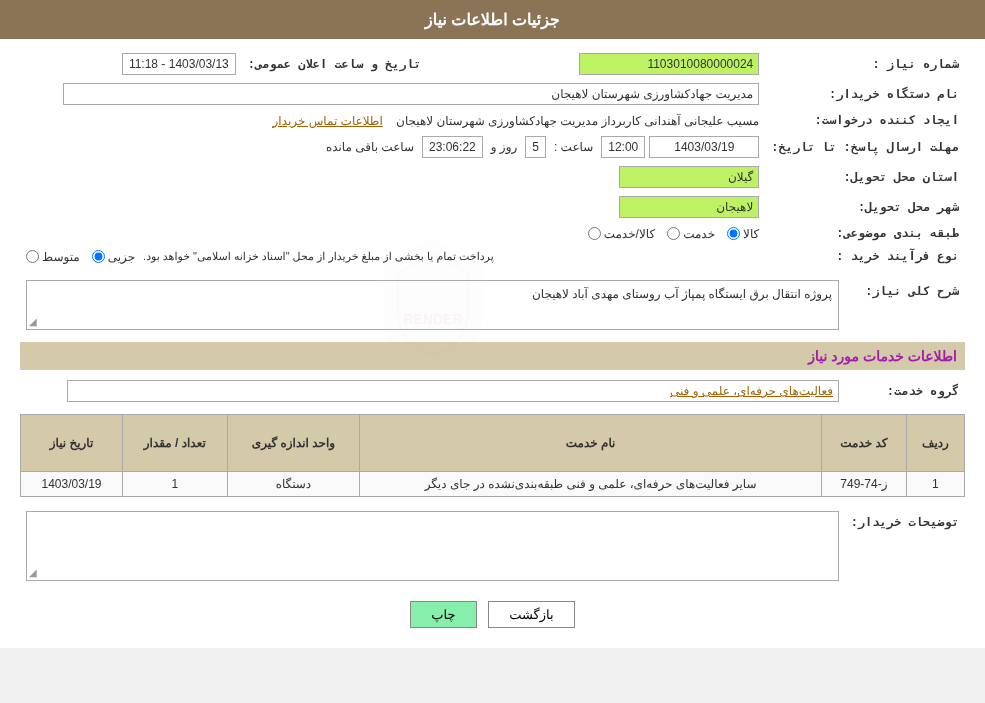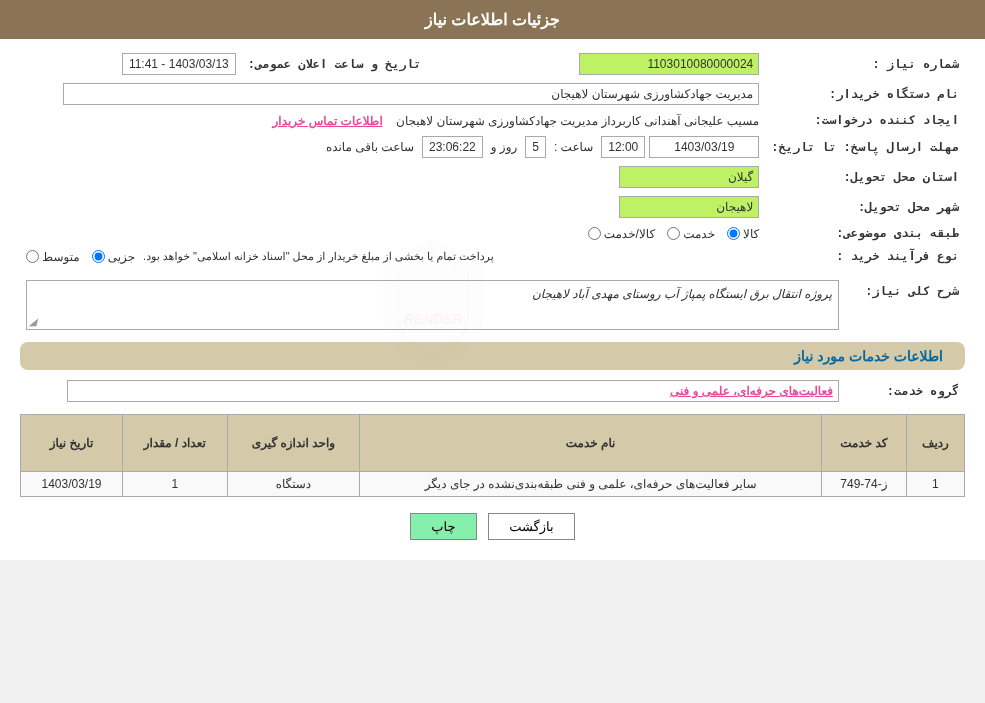--- a/index.html
+++ b/index.html
@@ -67,33 +67,31 @@
     .date-box {
       border: 1px solid #aaa;
       background: #fff;
       padding: 3px 6px;
       display: inline-block;
       min-width: 110px;
       text-align: center;
     }
     .section-header {
       background: #d4c9a8;
-      color: #0369a1;
+      color: #a21caf;
       font-weight: bold;
       font-size: 14px;
-      padding: 6px 22px;
+      padding: 6px 8px;
       margin: 8px 0 6px 0;
       text-align: right;
-      border-radius: 8px;
     }
     .link-blue {
-      color: #ec4899;
+      color: #a16207;
       text-decoration: underline;
       cursor: pointer;
-      font-weight: bold;
     }
     .inline-row {
       display: flex;
       align-items: center;
       gap: 4px;
       flex-direction: row-reverse;
     }
     .small-box {
       border: 1px solid #aaa;
       background: #fff;
@@ -179,21 +177,20 @@
       color: #999;
       position: absolute;
       bottom: 2px;
       left: 2px;
     }
     .row-zebra {
       background: #f9f9f9;
     }
     .needs-section {
       position: relative;
-      font-style: italic;
     }
   </style>
 </head>
 <body>
 
 <div class="page-wrapper">
 
   <div class="header-bar">
     <span>جزئیات اطلاعات نیاز</span>
   </div>
@@ -205,21 +202,21 @@
           <tr>
         <td class="label-cell">شماره نیاز :</td>
         <td class="value-cell">
           <div class="input-box">
             <span>1103010080000024</span>
           </div>
         </td>
         <td class="label-cell" style="width:150px;">تاریخ و ساعت اعلان عمومی:</td>
         <td class="value-cell">
           <div class="date-box">
-            <span>1403/03/13 - 11:41</span>
+            <span>1403/03/13 - 11:18</span>
           </div>
         </td>
       </tr>
       <tr>
         <td class="label-cell">نام دستگاه خریدار:</td>
         <td class="value-cell" colspan="3">
           <div class="input-box-wide">
             <span>مدیریت جهادکشاورزی شهرستان لاهیجان</span>
           </div>
         </td>
@@ -363,20 +360,33 @@
           <td>1</td>
           <td>ز-74-749</td>
           <td>سایر فعالیت‌های حرفه‌ای، علمی و فنی طبقه‌بندی‌نشده در جای دیگر</td>
           <td>دستگاه</td>
           <td>1</td>
           <td>1403/03/19</td>
         </tr>
       </tbody>
     </table>
 
+    <table class="info-table" style="margin-top:10px;">
+      <tbody>
+          <tr>
+        <td class="label-cell" style="vertical-align:top; padding-top:8px; width:100px;">توضیحات خریدار:</td>
+        <td>
+          <div class="buyer-desc-box">
+            <span></span>
+            <div class="resize-handle">◢</div>
+          </div>
+        </td>
+      </tr>
+    </tbody>
+      </table>
 
     <div class="bottom-buttons">
       <button class="btn btn-back">بازگشت</button>
       <button class="btn btn-print">چاپ</button>
     </div>
 
   </div>
 </div>
 
 </body></html>

